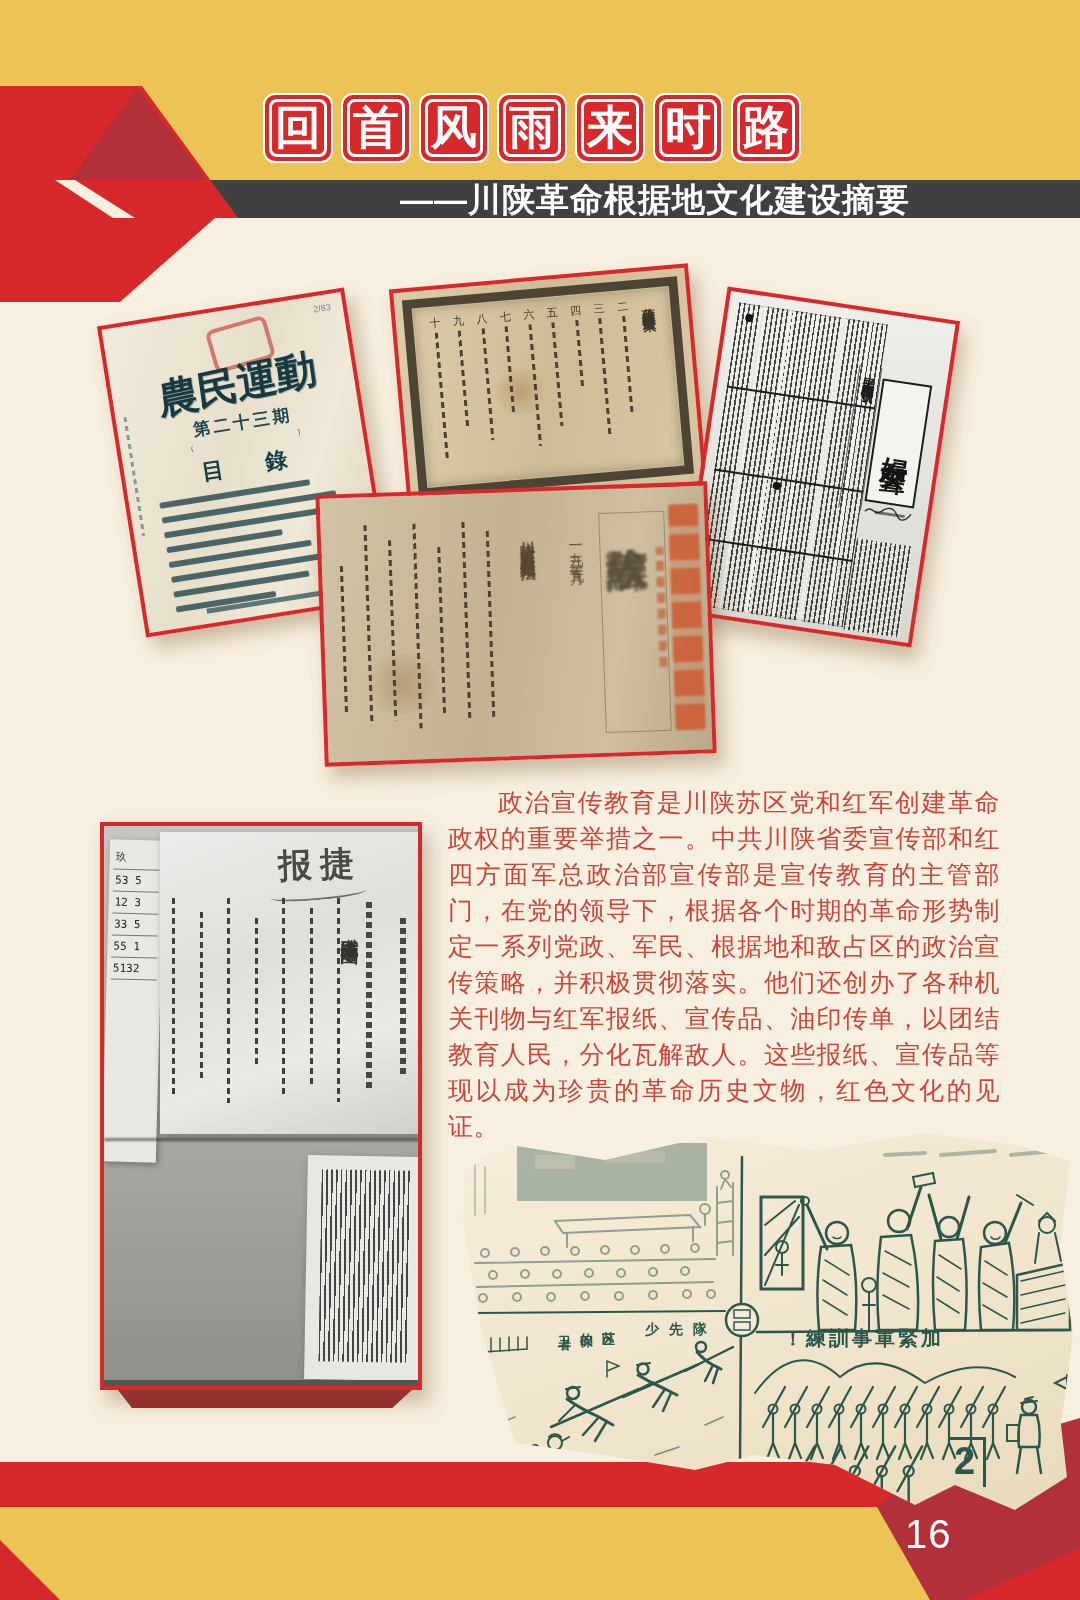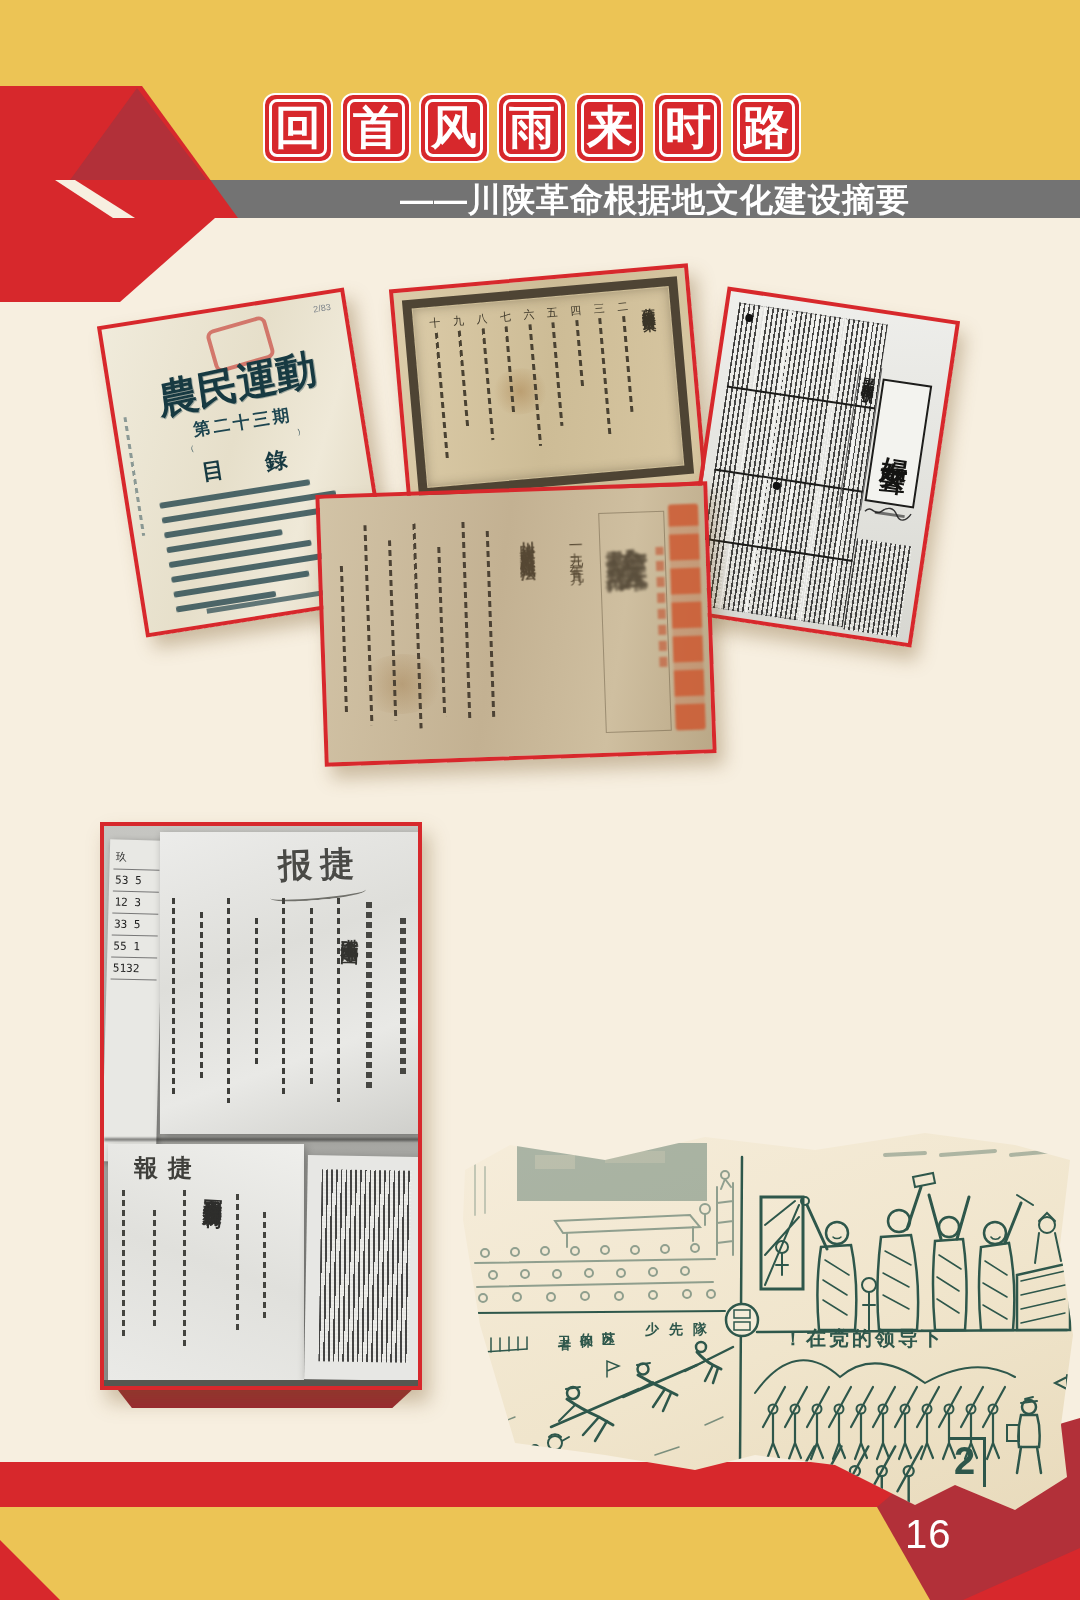--- a/index.html
+++ b/index.html
@@ -2,21 +2,21 @@
 <html><head>
 <meta charset="utf-8">
 <style>
   html,body{margin:0;padding:0;background:#888;}
   .page{position:relative;width:1080px;height:1600px;margin:0 auto;background:#ecc455;
         overflow:hidden;font-family:"Liberation Sans",sans-serif;}
   .abs{position:absolute;}
 
   
   .cream{left:0;top:218px;width:1080px;height:1244px;background:#f7efe0;}
-  .banner{left:0;top:180px;width:1080px;height:38px;background:#737373;z-index:3;}
+  .banner{left:0;top:180px;width:1080px;height:38px;background:#404040;z-index:3;}
   .banner-text{position:absolute;left:0;top:0;width:100%;height:38px;line-height:40px;
                text-align:center;padding-left:230px;box-sizing:border-box;
                color:#fff;font-size:33px;font-weight:bold;letter-spacing:1px;}
 
   
   .tl-red1{left:0;top:86px;width:240px;height:132px;background:#d7282c;z-index:4;
            clip-path:polygon(0 0,142px 0,238px 132px,0 132px);}
   .tl-dark{left:60px;top:86px;width:160px;height:94px;background:#b23039;z-index:5;
            clip-path:polygon(77px 2px,147px 94px,10px 94px);}
   .tl-red2{left:0;top:218px;width:220px;height:84px;background:#d7282c;z-index:4;
@@ -352,40 +352,28 @@
         <div class="scrib" style="height:176px;margin-top:10px;--ink:#3e3e3a"></div>
         <div class="scrib" style="height:204px;--ink:#3e3e3a"></div>
       </div>
       <div class="p5-bigcol">
         <div class="scrib" style="width:6px;height:190px;--ink:#464642"></div>
         <div class="scrib" style="width:6px;height:160px;margin-top:16px;--ink:#464642"></div>
       </div>
       <div class="p5-sub">殲匪兩團！</div>
     </div>
     <div class="abs p5-crease"></div>
-    <div class="abs p5-lower">
-      <div class="p5-mast-l">報捷</div>
-      <div class="p5-cols-l">
-        <div class="scrib" style="height:150px;--ink:#44443f"></div>
-        <div class="scrib" style="height:120px;margin-top:20px;--ink:#44443f"></div>
-        <div class="scrib" style="height:156px;--ink:#44443f"></div>
-      </div>
-      <div class="p5-headline">我軍今日接連四獲勝利</div>
-      <div class="p5-col-r">
-        <div class="scrib" style="height:140px;--ink:#44443f"></div>
-        <div class="scrib" style="height:110px;margin-top:18px;--ink:#44443f"></div>
-      </div>
-    </div>
     <div class="abs p5-right">
       <div class="p5-right-text newsprint"></div>
     </div>
     <div class="abs p5-table"></div>
   </div>
   <div class="p5-foldshape"></div>
 
+  <div class="abs para">政治宣传教育是川陕苏区党和红军创建革命政权的重要举措之一。中共川陕省委宣传部和红四方面军总政治部宣传部是宣传教育的主管部门，在党的领导下，根据各个时期的革命形势制定一系列党政、军民、根据地和敌占区的政治宣传策略，并积极贯彻落实。他们还创办了各种机关刊物与红军报纸、宣传品、油印传单，以团结教育人民，分化瓦解敌人。这些报纸、宣传品等现以成为珍贵的革命历史文物，红色文化的见证。</div>
 
   <div class="abs woodcut">
     <svg width="625" height="395" viewBox="0 0 625 395">
       <g stroke="#2e574b" stroke-width="2" fill="none" stroke-linecap="round">
 
         <path d="M287 32 L285 340" stroke-width="2.5"></path>
         <path d="M12 188 L270 186"></path>
         <path d="M302 207 L612 205" stroke-width="2.5"></path>
 
         <circle cx="287" cy="195" r="16" fill="#f4ecd8" stroke-width="2.5"></circle>
@@ -533,21 +521,21 @@
 
           <circle cx="574" cy="282" r="7" stroke-width="2.5"></circle>
           <path d="M566 278 L582 276 M570 274 L578 272" stroke-width="2"></path>
           <path d="M566 290 Q562 306 564 322 L584 322 Q586 304 582 290 Z" stroke-width="2.5"></path>
           <path d="M566 322 L562 348 M582 322 L586 348" stroke-width="2.5"></path>
           <rect x="552" y="300" width="12" height="16" stroke-width="2"></rect>
           <path d="M612 250 L612 310 M612 252 L600 258 L612 264" stroke-width="2"></path>
         </g>
       </g>
     </svg>
-    <div class="abs wc-caption">！在党的领导下</div>
+    <div class="abs wc-caption">！練訓事軍緊加</div>
     <div class="abs wc-vlabel" style="left:100px;top:200px">卫者</div>
     <div class="abs wc-vlabel" style="left:122px;top:198px">的保</div>
     <div class="abs wc-vlabel" style="left:144px;top:196px">苏区</div>
     <div class="abs wc-shao">少先隊</div>
     <div class="abs wc-two">2</div>
   </div>
 
   <div class="abs bot-red"></div>
   <div class="abs bot-yellow"></div>
   <div class="abs br-crimson"></div>

